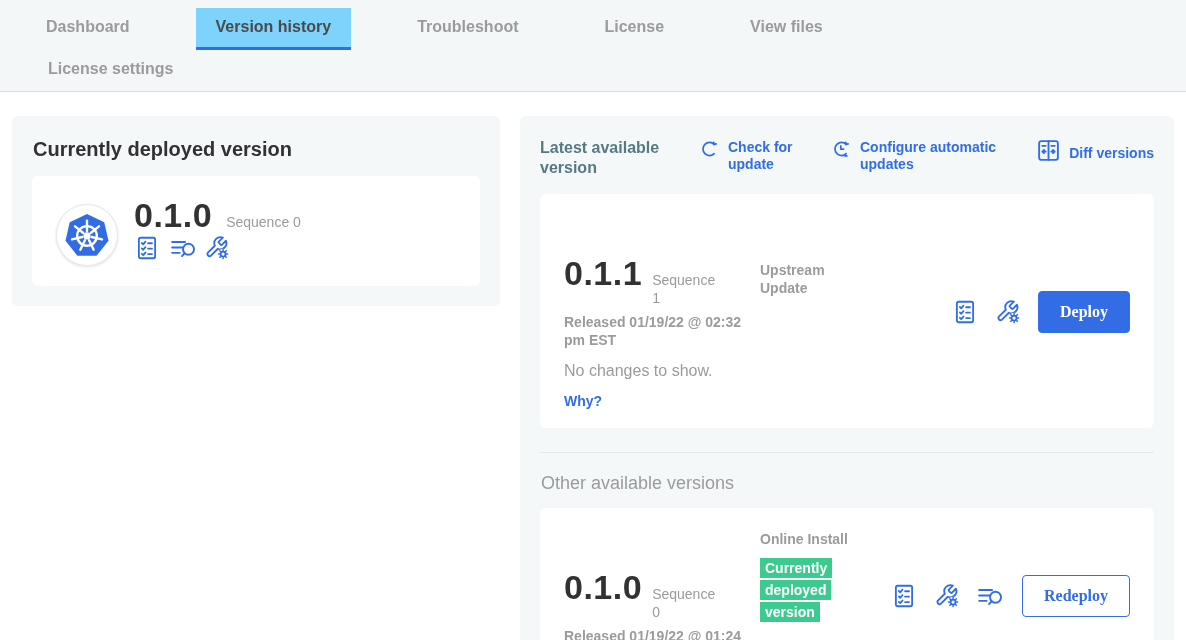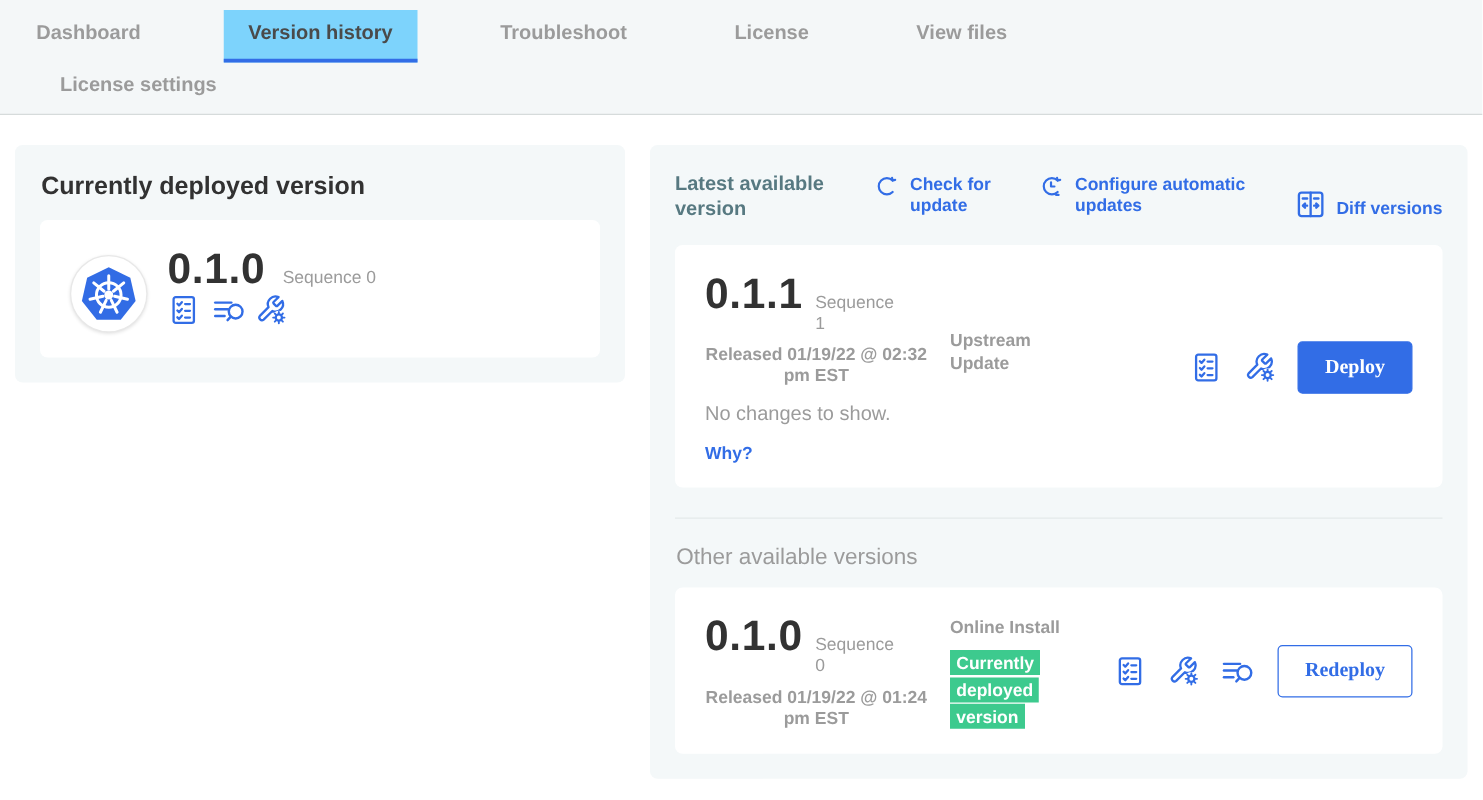--- a/index.html
+++ b/index.html
@@ -8,21 +8,21 @@
     font-family: "Liberation Sans", sans-serif;
     color: #323232;
     width: 1186px;
   }
   
   .nav {
     background: #f4f7f8;
     border-bottom: 1px solid #d6dbdb;
     padding-top: 8px;
   }
-  .tabs-row { display: flex; padding-left: 9px; }
+  .tabs-row { display: flex; padding-left: 26px; }
   .tab {
     display: inline-block;
     padding: 10px 20px 11px;
     margin-right: 46px;
     font-size: 16px;
     font-weight: 600;
     color: #9b9b9b;
     border-bottom: 3px solid transparent;
     cursor: pointer;
     white-space: nowrap;
@@ -60,26 +60,26 @@
   .action-icon { display: inline-flex; cursor: pointer; }
   .action-icon svg { display: block; }
 
   
   .avail-header { display: flex; align-items: flex-start; margin: 2px 0 16px; }
   .avail-title { width: 140px; font-size: 16px; font-weight: 700; color: #577981; line-height: 1.25; flex: 0 0 auto; }
   .hdr-link { display: flex; align-items: flex-start; gap: 8px; color: #326de6; font-size: 14px; font-weight: 700; line-height: 1.2; cursor: pointer; text-decoration: none; }
   .hdr-link .lbl { padding-top: 1px; }
   .hdr-link.check { margin-left: 18px; width: 118px; }
   .hdr-link.auto { margin-left: 14px; width: 190px; }
-  .hdr-link.diff { margin-left: auto; align-items: center; margin-top: 13px; }
+  .hdr-link.diff { margin-left: auto; align-items: center; }
   .version-card { display: flex; padding: 20px 24px 18px; }
-  .vc-col-info { width: 196px; flex: 0 0 auto; }
+  .vc-col-info { width: 196px; flex: 0 0 auto; margin-top: 40px; }
   .vc-col-info .version-row { gap: 10px; }
   .seq-narrow { width: 72px; line-height: 1.25; }
-  .released-ts { font-size: 14px; font-weight: 600; color: #9b9b9b; width: 178px; line-height: 1.25; margin-top: 7px; text-align: center; }
+  .released-ts { font-size: 14px; font-weight: 600; color: #9b9b9b; width: 178px; line-height: 1.25; margin-top: 7px; }
   .no-changes { font-size: 16px; color: #9b9b9b; margin-top: 13px; }
   .why-link { display: inline-block; font-size: 14px; font-weight: 700; color: #326de6; margin-top: 13px; cursor: pointer; }
   .vc-col-source { flex: 1; padding-top: 47px; }
   .source-label { font-size: 14px; font-weight: 700; color: #9b9b9b; width: 92px; line-height: 1.3; }
   .vc-col-source.top { padding-top: 2px; }
   .badge-wrap { width: 86px; margin-top: 10px; }
   .deployed-badge {
     display: inline;
     background: #3dca8e;
     color: #fff;

